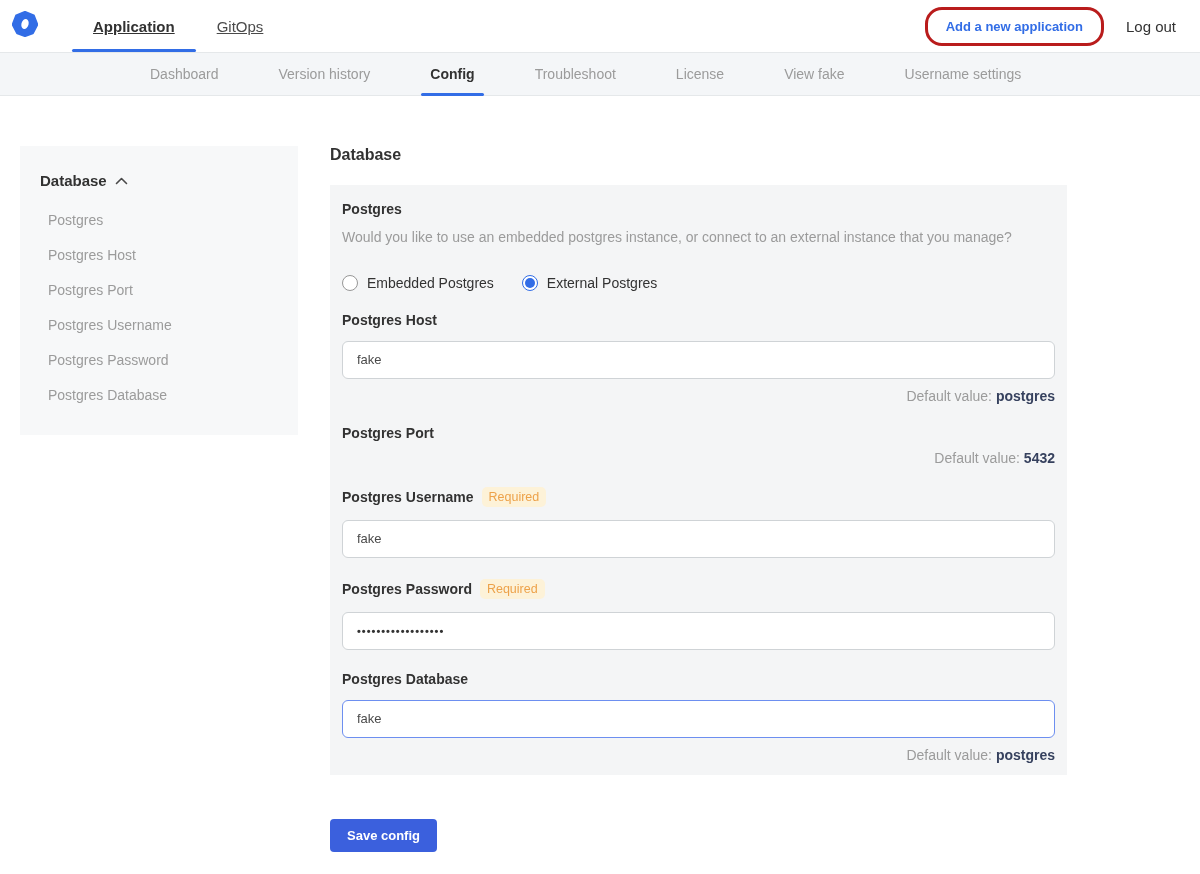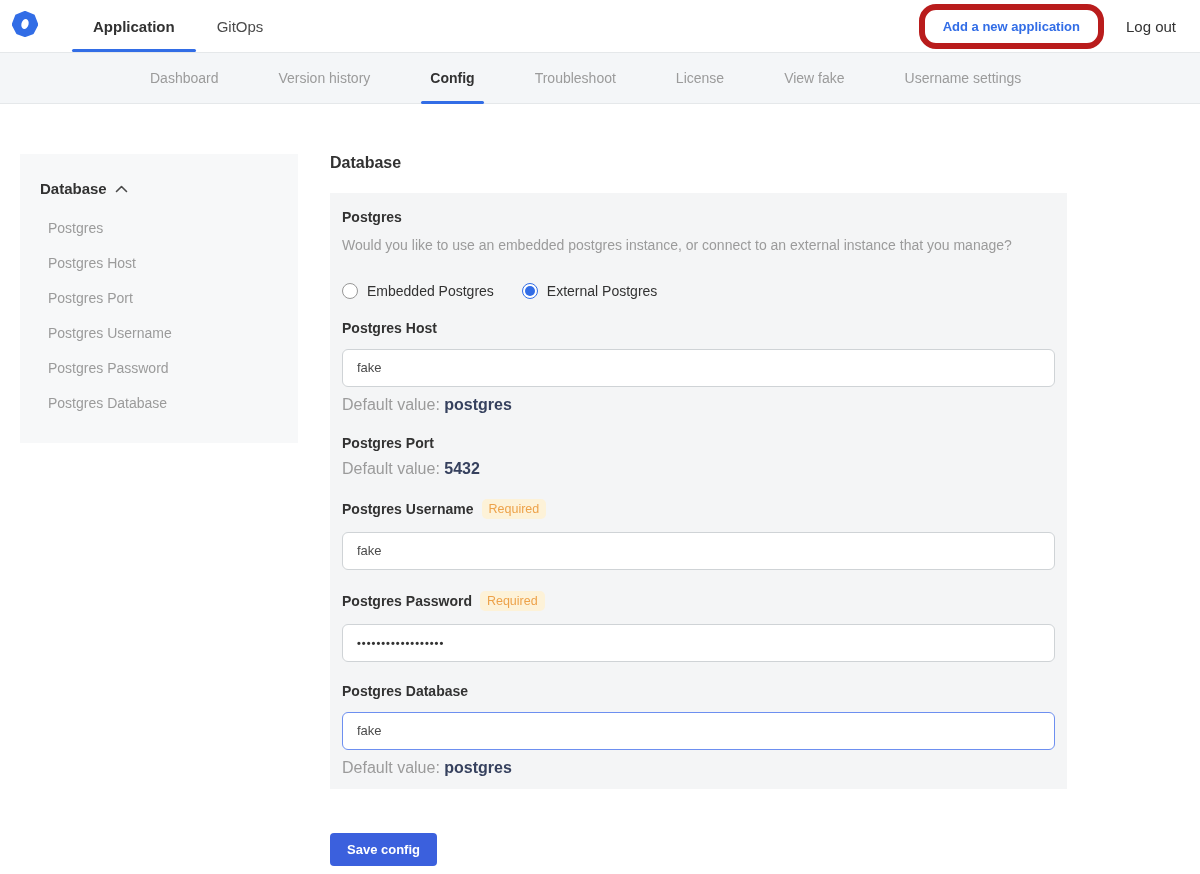--- a/index.html
+++ b/index.html
@@ -8,38 +8,38 @@
 
   
   .top-header {
     height: 52px; background: #fff; display: flex; align-items: stretch;
     padding: 0 24px 0 12px;
   }
   .logo-wrap { display: flex; align-items: center; margin-right: 34px; }
   .top-tabs { display: flex; align-items: stretch; }
   .top-tab {
     display: flex; align-items: center; padding: 0 21px; font-size: 15px;
-    color: #4a4a4a; cursor: pointer; position: relative;
+    color: #4a4a4a; cursor: pointer; position: relative; text-decoration: underline;
   }
   .top-tab.active { color: #323232; font-weight: 700; }
   .top-tab.active::after {
     content: ""; position: absolute; left: 0; right: 0; bottom: 0; height: 3px;
     background: #326de6; border-radius: 2px;
   }
   .top-right { margin-left: auto; display: flex; align-items: center; gap: 22px; }
   .pill-btn {
-    border: 6px solid #b91c1c; color: #326de6; background: #fff;
+    border: 3px solid #b91c1c; color: #326de6; background: #fff;
     font-size: 13px; font-weight: 700; border-radius: 17px; padding: 9px 18px;
     cursor: pointer; font-family: inherit;
   }
   .logout-link { font-size: 15px; color: #323232; cursor: pointer; }
 
   
   .sub-nav {
-    height: 52px; background: #f4f6f8; border-top: 1px solid #e5e8ea;
+    height: 44px; background: #f4f6f8; border-top: 1px solid #e5e8ea;
     border-bottom: 1px solid #e5e8ea; display: flex; align-items: stretch;
     padding-left: 150px;
   }
   .sub-tab {
     display: flex; align-items: center; font-size: 14px; color: #9b9b9b;
     cursor: pointer; position: relative; margin-right: 60px;
   }
   .sub-tab.active { color: #323232; font-weight: 700; }
   .sub-tab.active::after {
     content: ""; position: absolute; left: -9px; right: -9px; bottom: -1px;
@@ -88,21 +88,21 @@
 
   .field-group { margin-top: 21px; }
   .text-input {
     display: block; width: 100%; height: 38px; margin-top: 13px;
     border: 1px solid #cfd3d6; border-radius: 6px; background: #fff;
     font-family: inherit; font-size: 13px; color: #4a4a4a; padding: 0 14px;
     outline: none;
   }
   .text-input.focused { border: 1px solid #6d8ff0; }
   .text-input.password-display { font-size: 11px; font-weight: 700; letter-spacing: 1px; color: #323232; }
-  .helper-row { margin-top: 9px; font-size: 16px; color: #9b9b9b; }
+  .helper-row { margin-top: 9px; font-size: 14px; color: #9b9b9b; text-align: right; }
   .helper-row b { color: #36415e; font-weight: 700; }
 
   .required-badge {
     display: inline-block; margin-left: 8px; padding: 3px 7px; font-size: 12.5px;
     font-weight: 400; color: #eda24a; background: #fdf2d8; border-radius: 5px;
   }
 
   .save-btn {
     margin-top: 44px; background: #3b60dd; color: #fff; border: none;
     font-family: inherit; font-size: 13px; font-weight: 700; border-radius: 4px;

